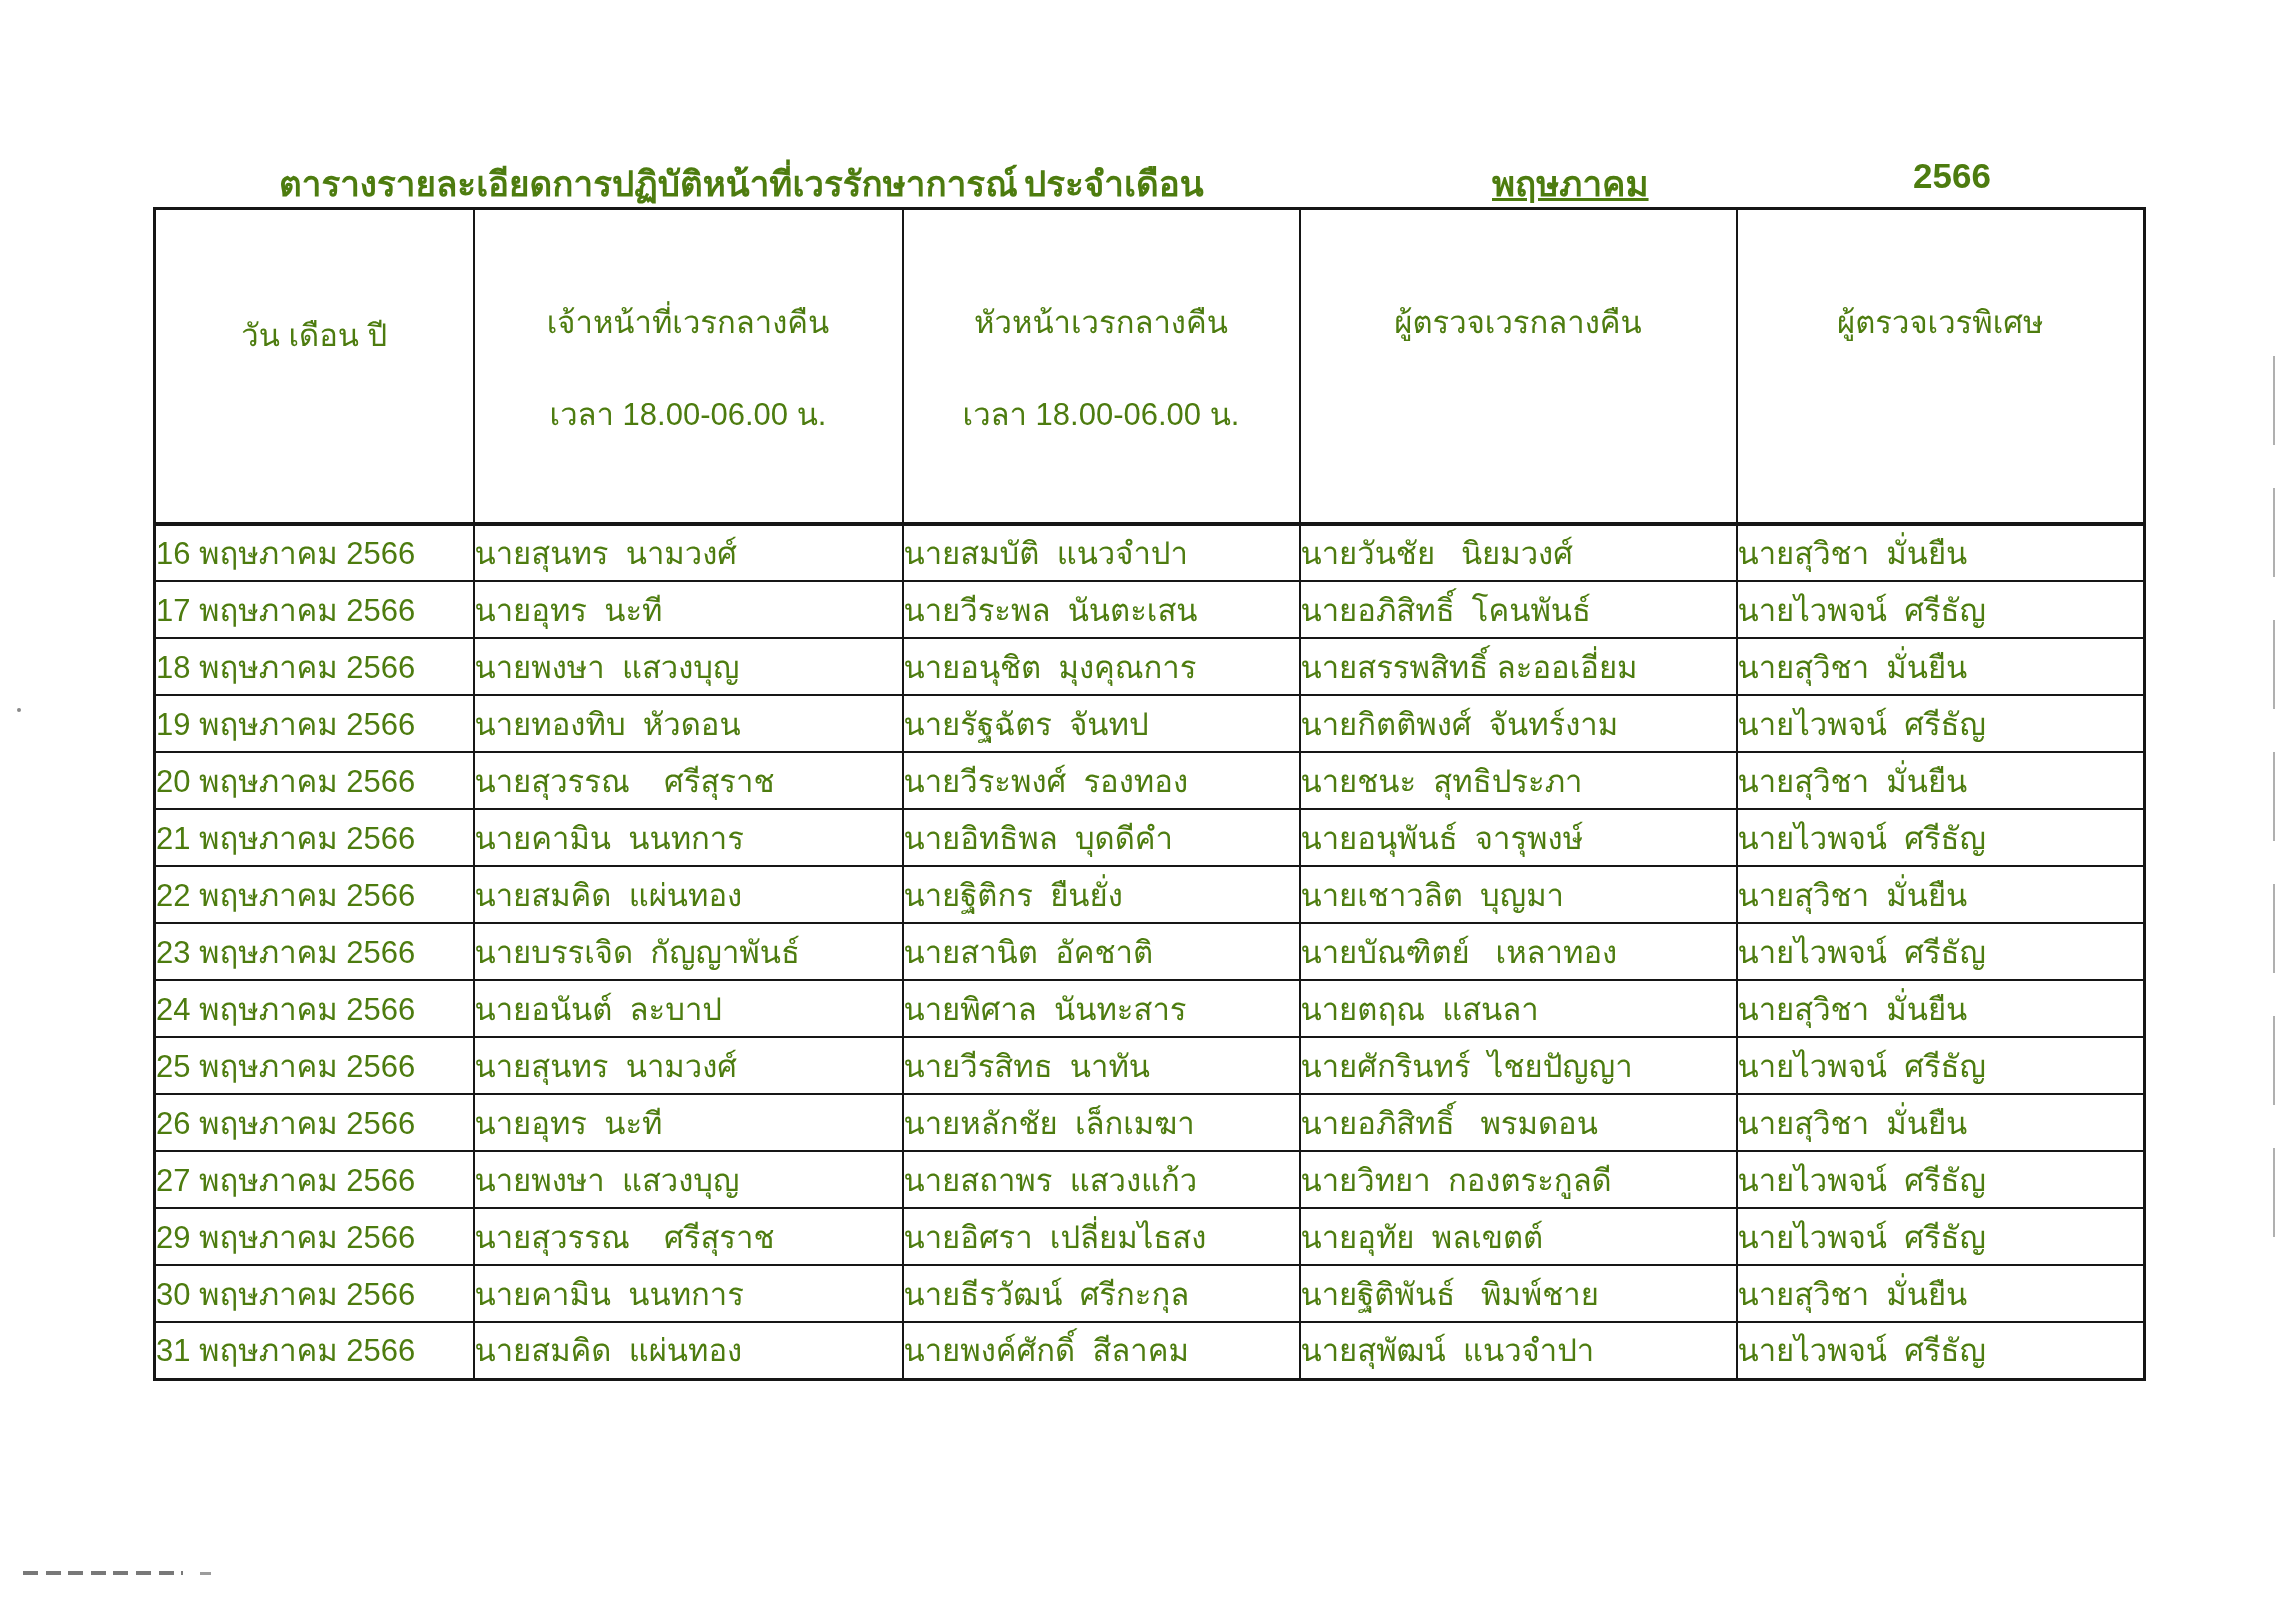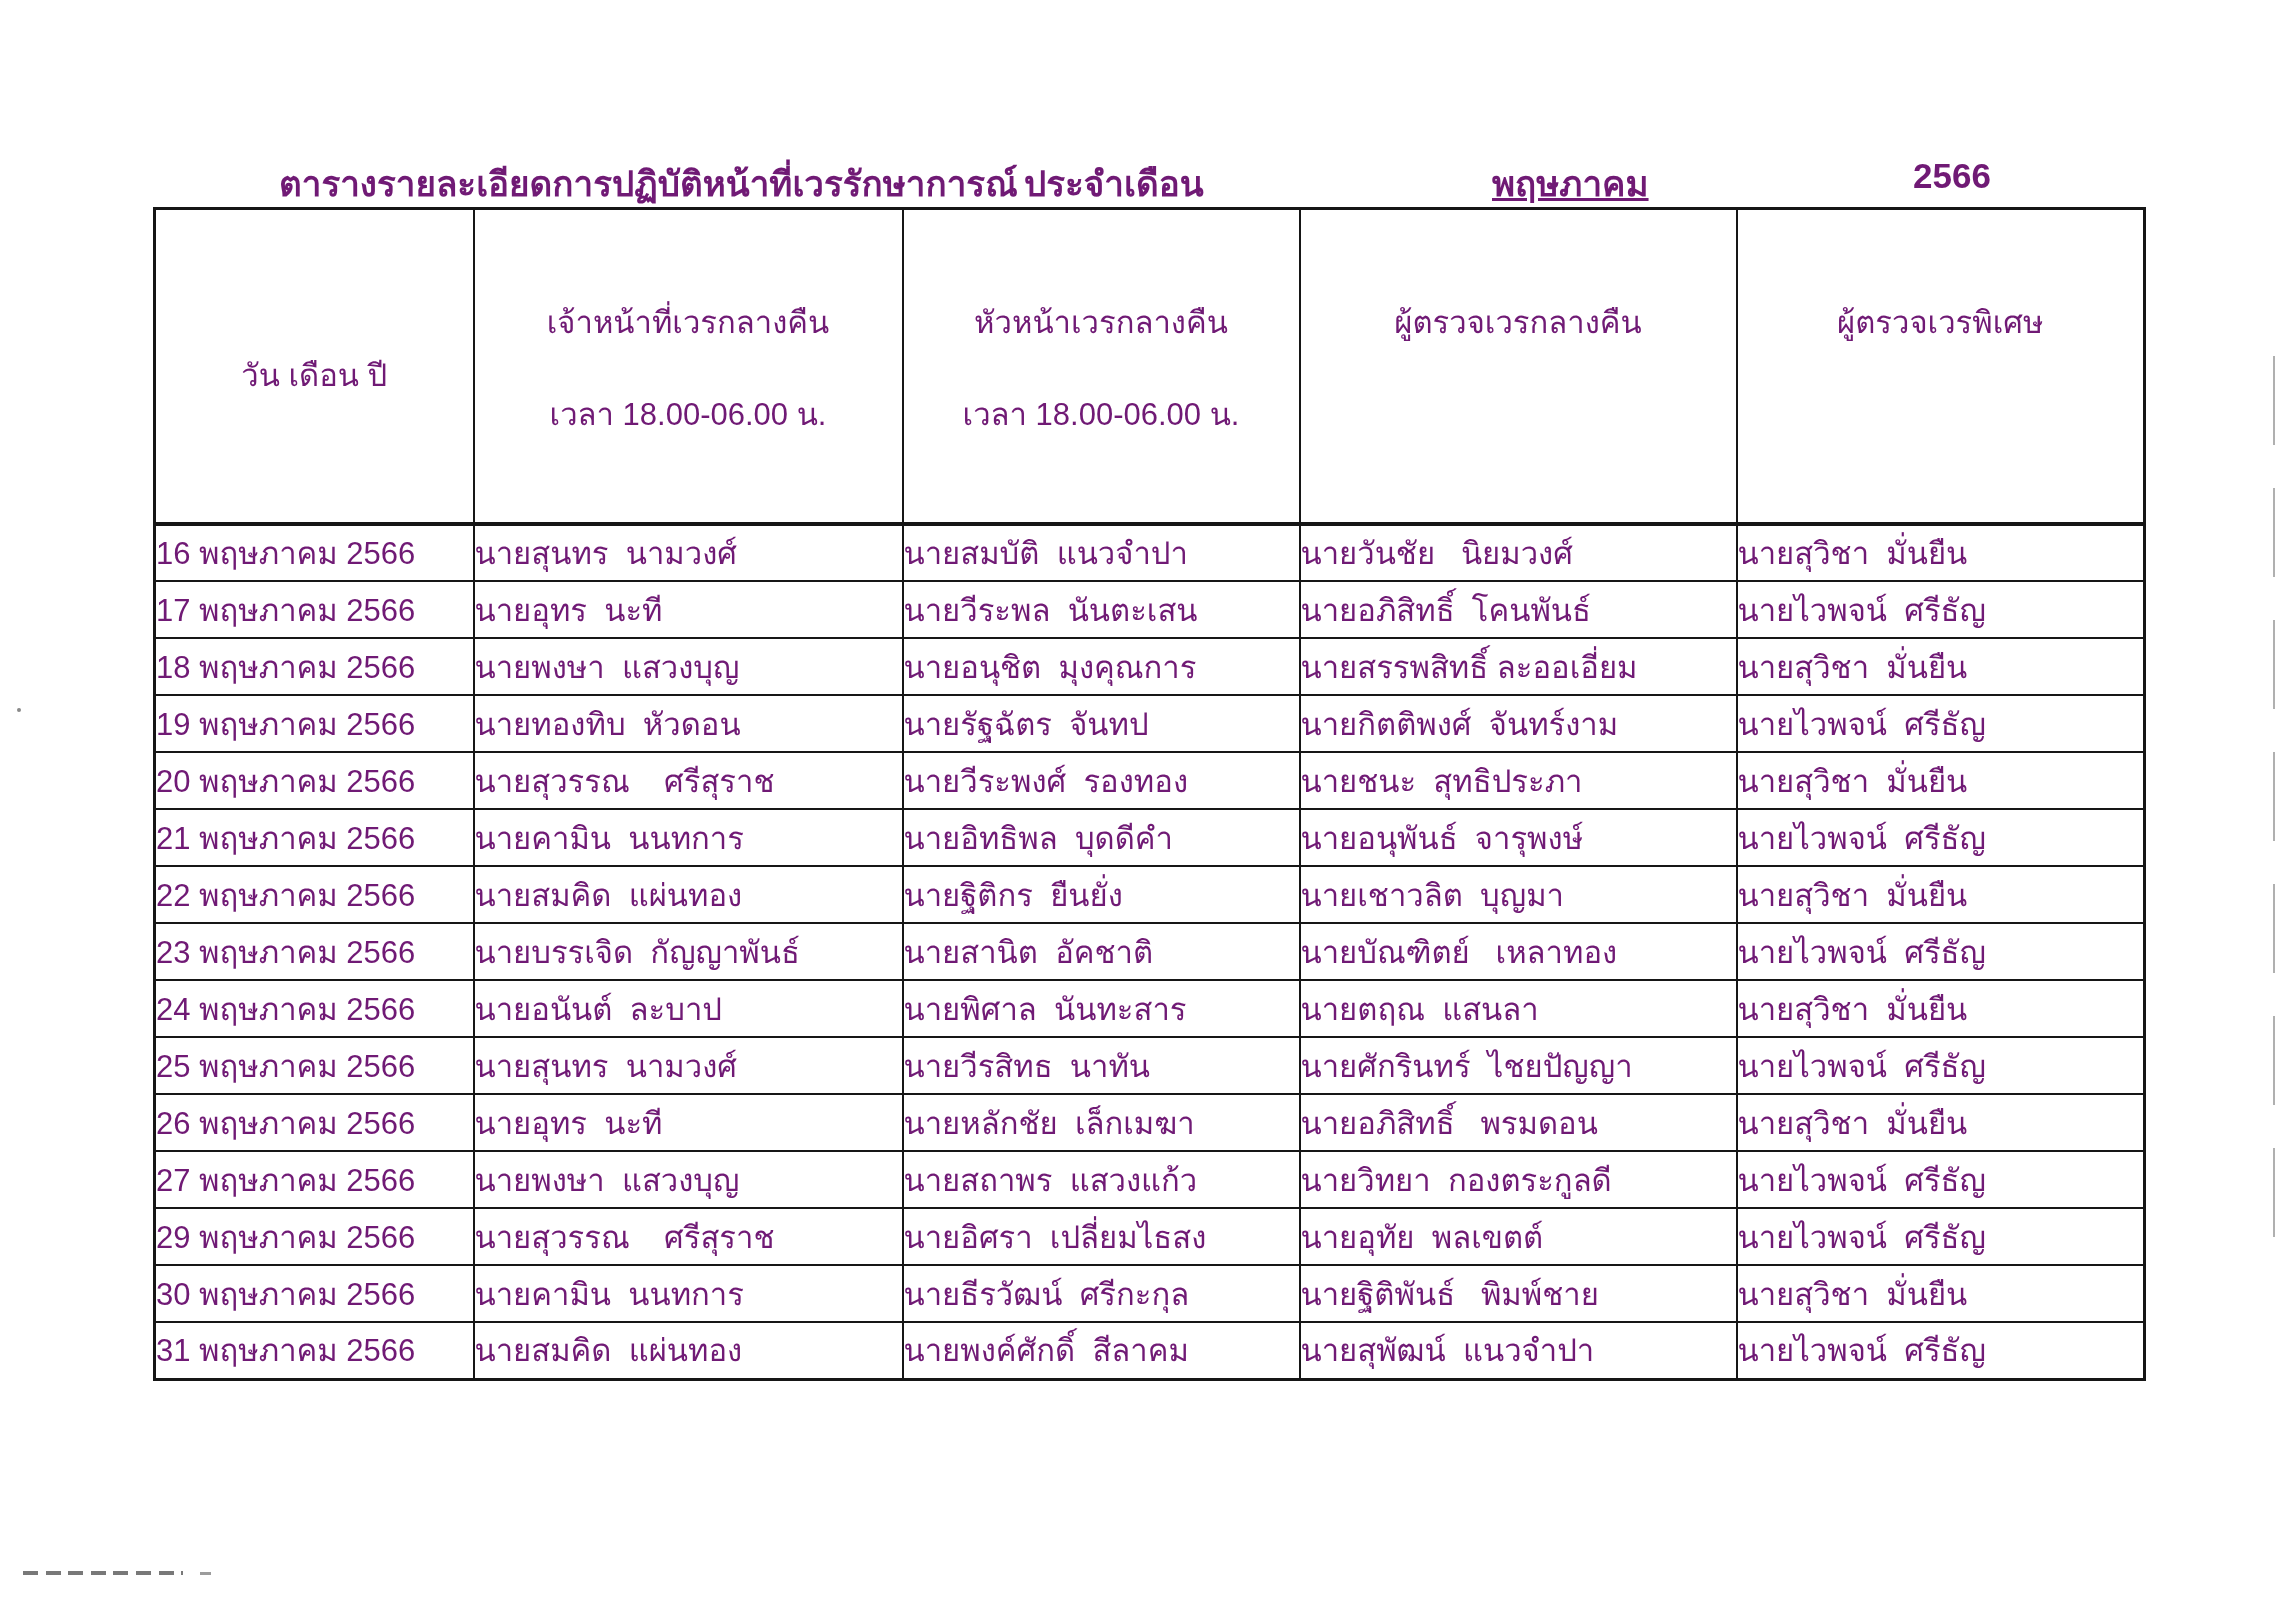--- a/index.html
+++ b/index.html
@@ -1,21 +1,21 @@
 <!DOCTYPE html>
 <html lang="th" style="font-size:15px"><head>
 <meta charset="utf-8">
 <style>
   html,body{margin:0;padding:0;background:#e8e8e8;}
   .page{
     position:relative;
     width:2292px;height:1621px;
     background:#ffffff;
     font-family:"Liberation Sans","DejaVu Sans",sans-serif;
-    color:#701a75;
+    color:#4d7c0f;
     overflow:hidden;
   }
   
   .title-row span{position:absolute;top:156px;font-size:35px;font-weight:bold;white-space:pre;}
   .t-main{left:279px;}
   .t-month-label{left:1024px;}
   .t-month-value{left:1492px;text-decoration:underline;}
   .t-year{left:1913px;}
   
   table.roster{
@@ -36,21 +36,21 @@
     overflow:hidden;white-space:pre;
   }
   tr.head-row{height:168px;}
   tr.data-row{height:57px;}
   th .hwrap{
     display:flex;flex-direction:column;height:168px;
     align-items:center;justify-content:space-between;
   }
   th .top-label{margin-top:15px;}
   th .time-label{margin-bottom:11.3px;}
-  th.col-date .top-label{margin-top:68px;}
+  th.col-date .top-label{margin-top:28px;}
   td.c-date{text-align:left;}
   td.c-name{text-align:left;padding-left:9.4px;}
   
   .artifact{position:absolute;pointer-events:none;}
   .a-dash-bl{
     left:22.6px;top:1571px;width:160px;height:3.8px;
     background:repeating-linear-gradient(90deg,#4c4c4c 0 15px,transparent 15px 22.6px);
     opacity:.75;
   }
   .a-dash-bl2{left:200px;top:1572px;width:11.3px;height:2.8px;background:#5a5a5a;opacity:.6;}

